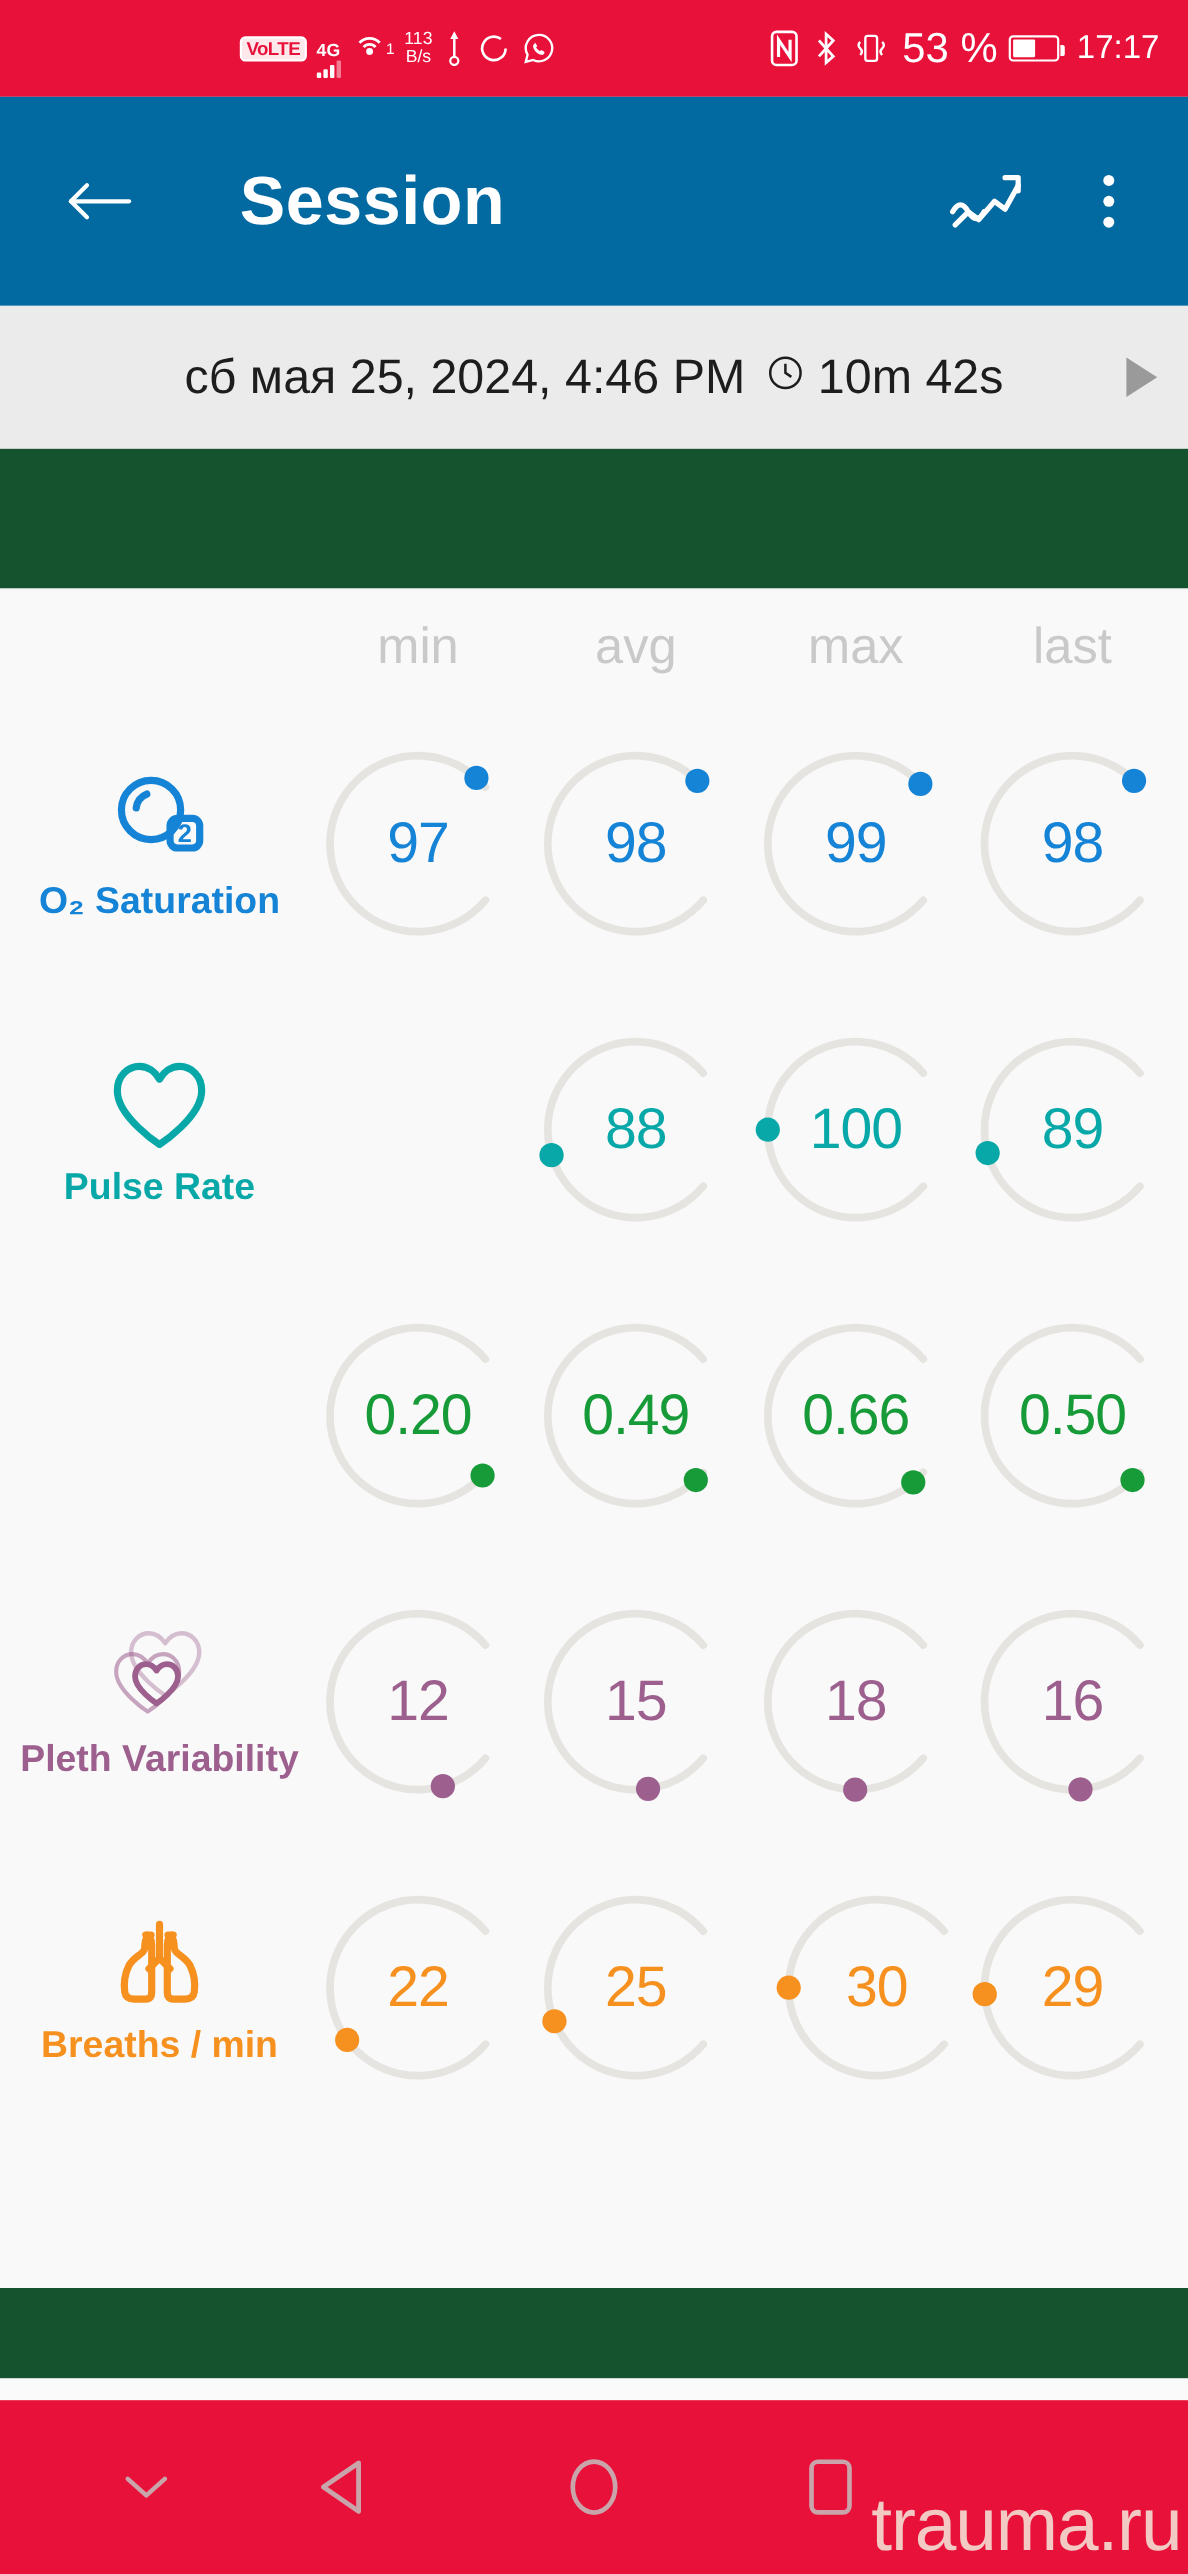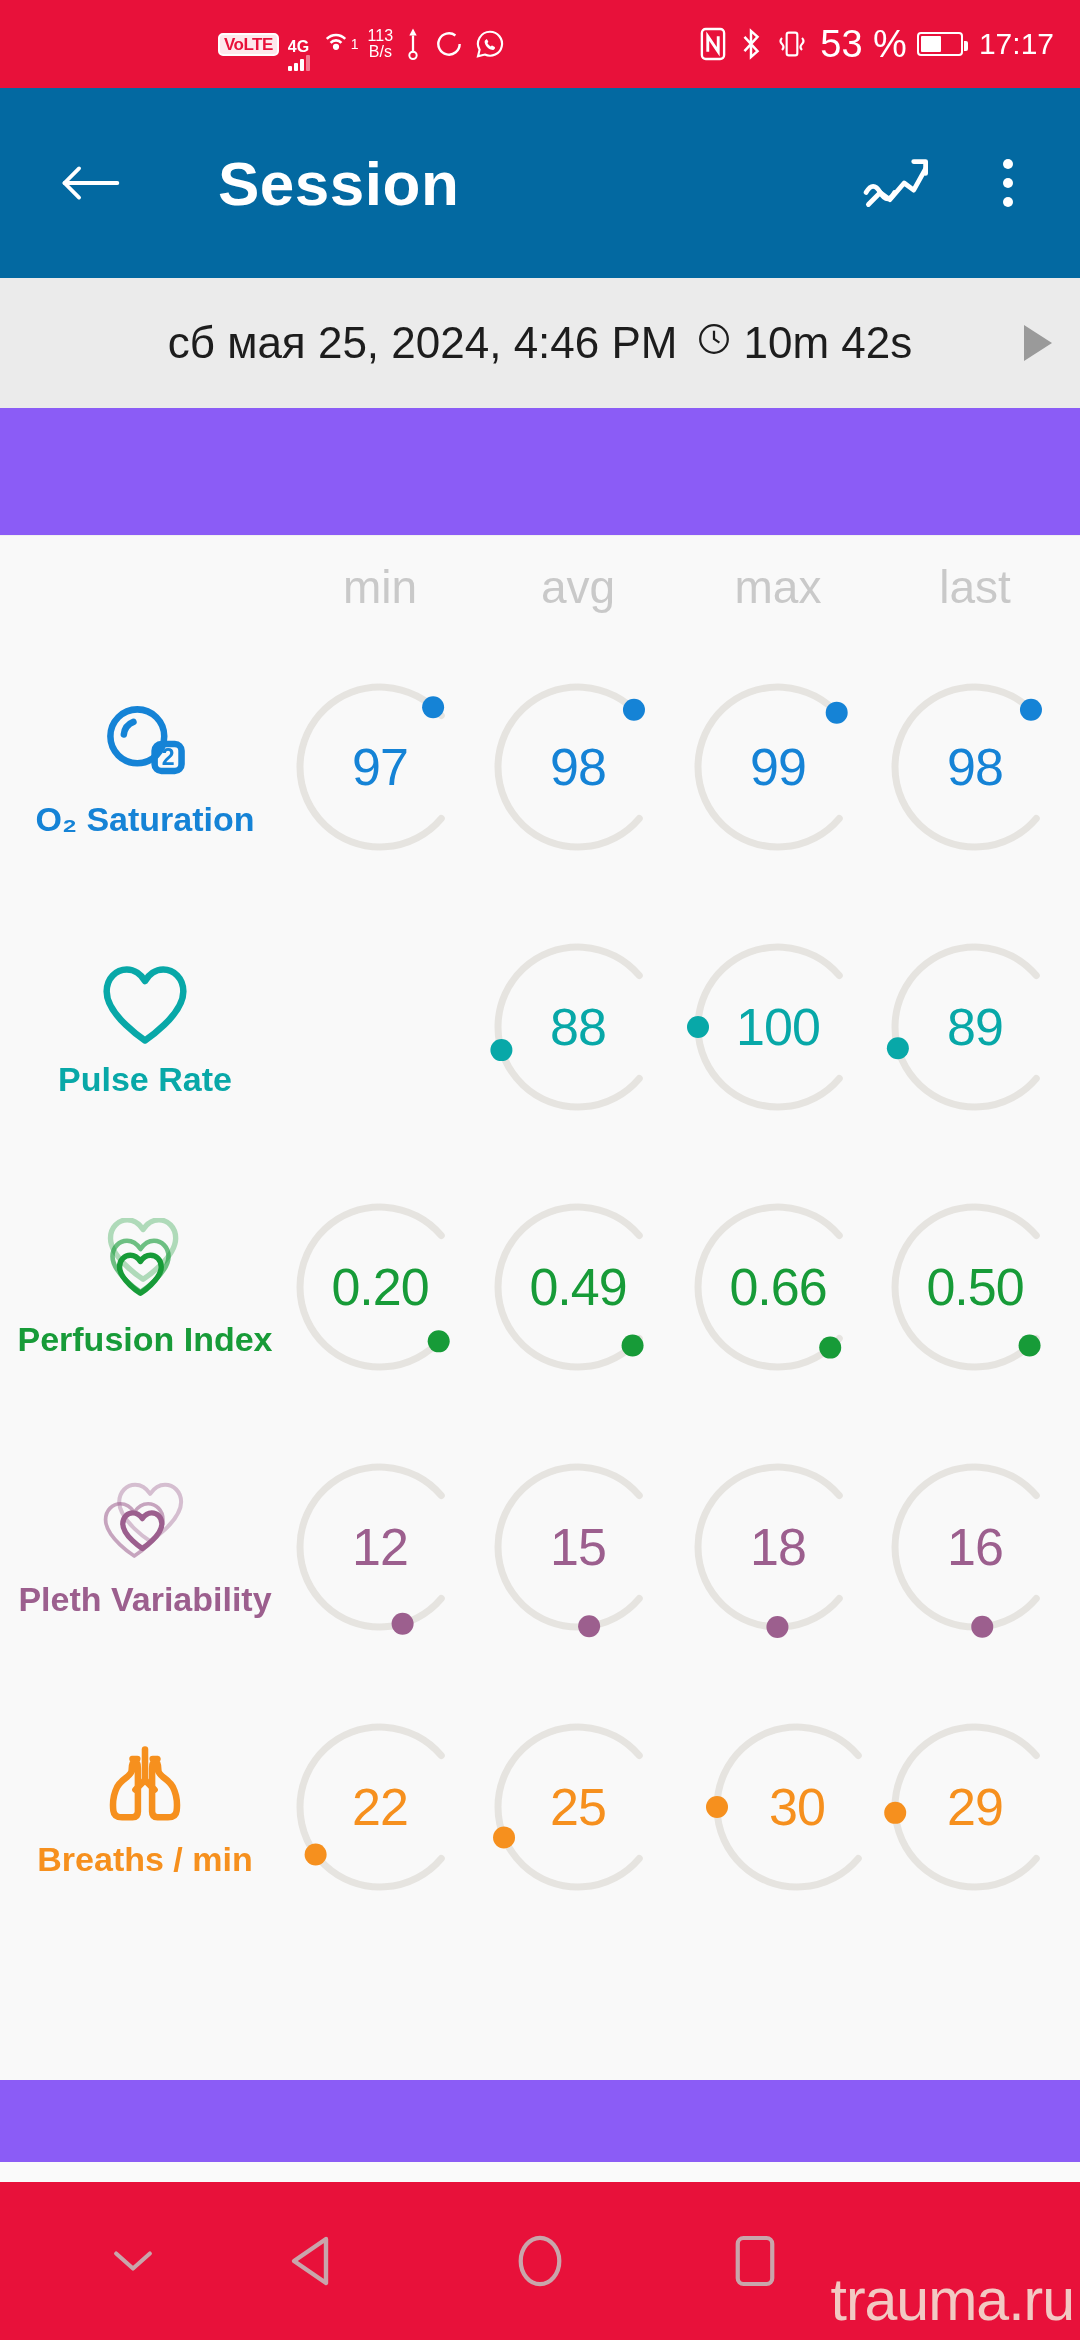--- a/index.html
+++ b/index.html
@@ -90,21 +90,21 @@
   .dur-text{ font-size:44px; color:#1d1d1d; }
   .play-tri{
     position:absolute; right:28px;
     width:0; height:0;
     border-left:28px solid #9a9a9a;
     border-top:18px solid transparent;
     border-bottom:18px solid transparent;
   }
 
   
-  .content{ width:1080px; height:1754px; background:#8b5cf6; position:relative; }
+  .content{ width:1080px; height:1754px; background:#14532d; position:relative; }
   .sheet{
     position:absolute; left:0; top:127px; width:1080px; height:1545px;
     background:#f9f9f9; border-top:1px solid #f0f0f0;
   }
   .col-heads{
     position:absolute; left:0; top:0; width:1080px; height:86px;
   }
   .col-head{
     position:absolute; top:24px; width:200px; text-align:center;
     font-size:46px; color:#c9c9c9;
@@ -130,21 +130,21 @@
   .navbar{
     position:absolute; left:0; bottom:0; width:1080px; height:158px;
     background:#E8113A; display:flex; align-items:center;
   }
   .nav-btn{
     position:absolute; display:flex; align-items:center; justify-content:center;
     width:110px; height:110px; cursor:pointer;
   }
   .watermark{
     position:absolute; right:6px; bottom:6px;
-    font-size:59px; color:#f3d9cf; opacity:.92;
+    font-size:68px; color:#f3d9cf; opacity:.92;
     letter-spacing:-1px; pointer-events:none;
   }
 </style>
 </head>
 <body>
 
 <div class="statusbar">
   <div class="sb-left">
     <span class="volte">VoLTE</span>
     <span class="sigwrap">
@@ -327,36 +327,20 @@
       <div class="gauge" style="left:875px">
           <svg width="200" height="190" viewBox="0 0 200 190">
             <path d="M 161.28 146.42 A 80 80 0 1 1 161.28 43.58" fill="none" stroke="#e6e4e0" stroke-width="7" stroke-linecap="round"></path>
             <circle cx="22.87" cy="116.24" r="11" fill="#08a8a8"></circle>
           </svg>
           <div class="gauge-val" style="color:#08a8a8">89</div>
         </div>
     </div>
 
     <div class="row" style="top:620px">
-      <div class="row-label-wrap">
-        <div class="row-icon">
-          <svg width="100" height="92" viewBox="0 0 52 48" fill="none" stroke="#179b38" stroke-width="2.8" stroke-linejoin="round">
-            <g opacity="0.33" transform="translate(-1,-8) scale(1.0)">
-              <path d="M26 40C26 40 9 29 9 18.5 9 12.7 13.2 9 17.8 9c3.4 0 6.3 2.2 8.2 5 1.9-2.8 4.8-5 8.2-5C38.8 9 43 12.7 43 18.5 43 29 26 40 26 40z"></path>
-            </g>
-            <g opacity="0.62" transform="translate(-3,-1) scale(0.86) translate(5,6)">
-              <path d="M26 40C26 40 9 29 9 18.5 9 12.7 13.2 9 17.8 9c3.4 0 6.3 2.2 8.2 5 1.9-2.8 4.8-5 8.2-5C38.8 9 43 12.7 43 18.5 43 29 26 40 26 40z"></path>
-            </g>
-            <g transform="translate(-2,6) scale(0.64) translate(14,12)" stroke-width="4.4">
-              <path d="M26 40C26 40 9 29 9 18.5 9 12.7 13.2 9 17.8 9c3.4 0 6.3 2.2 8.2 5 1.9-2.8 4.8-5 8.2-5C38.8 9 43 12.7 43 18.5 43 29 26 40 26 40z"></path>
-            </g>
-          </svg>
-        </div>
-        <div class="row-label" style="color:#179b38">Perfusion Index</div>
-      </div>
       <div class="gauge" style="left:280px">
           <svg width="200" height="190" viewBox="0 0 200 190">
             <path d="M 161.28 146.42 A 80 80 0 1 1 161.28 43.58" fill="none" stroke="#e6e4e0" stroke-width="7" stroke-linecap="round"></path>
             <circle cx="158.70" cy="149.36" r="11" fill="#179b38"></circle>
           </svg>
           <div class="gauge-val" style="color:#179b38">0.20</div>
         </div>
       <div class="gauge" style="left:478px">
           <svg width="200" height="190" viewBox="0 0 200 190">
             <path d="M 161.28 146.42 A 80 80 0 1 1 161.28 43.58" fill="none" stroke="#e6e4e0" stroke-width="7" stroke-linecap="round"></path>

